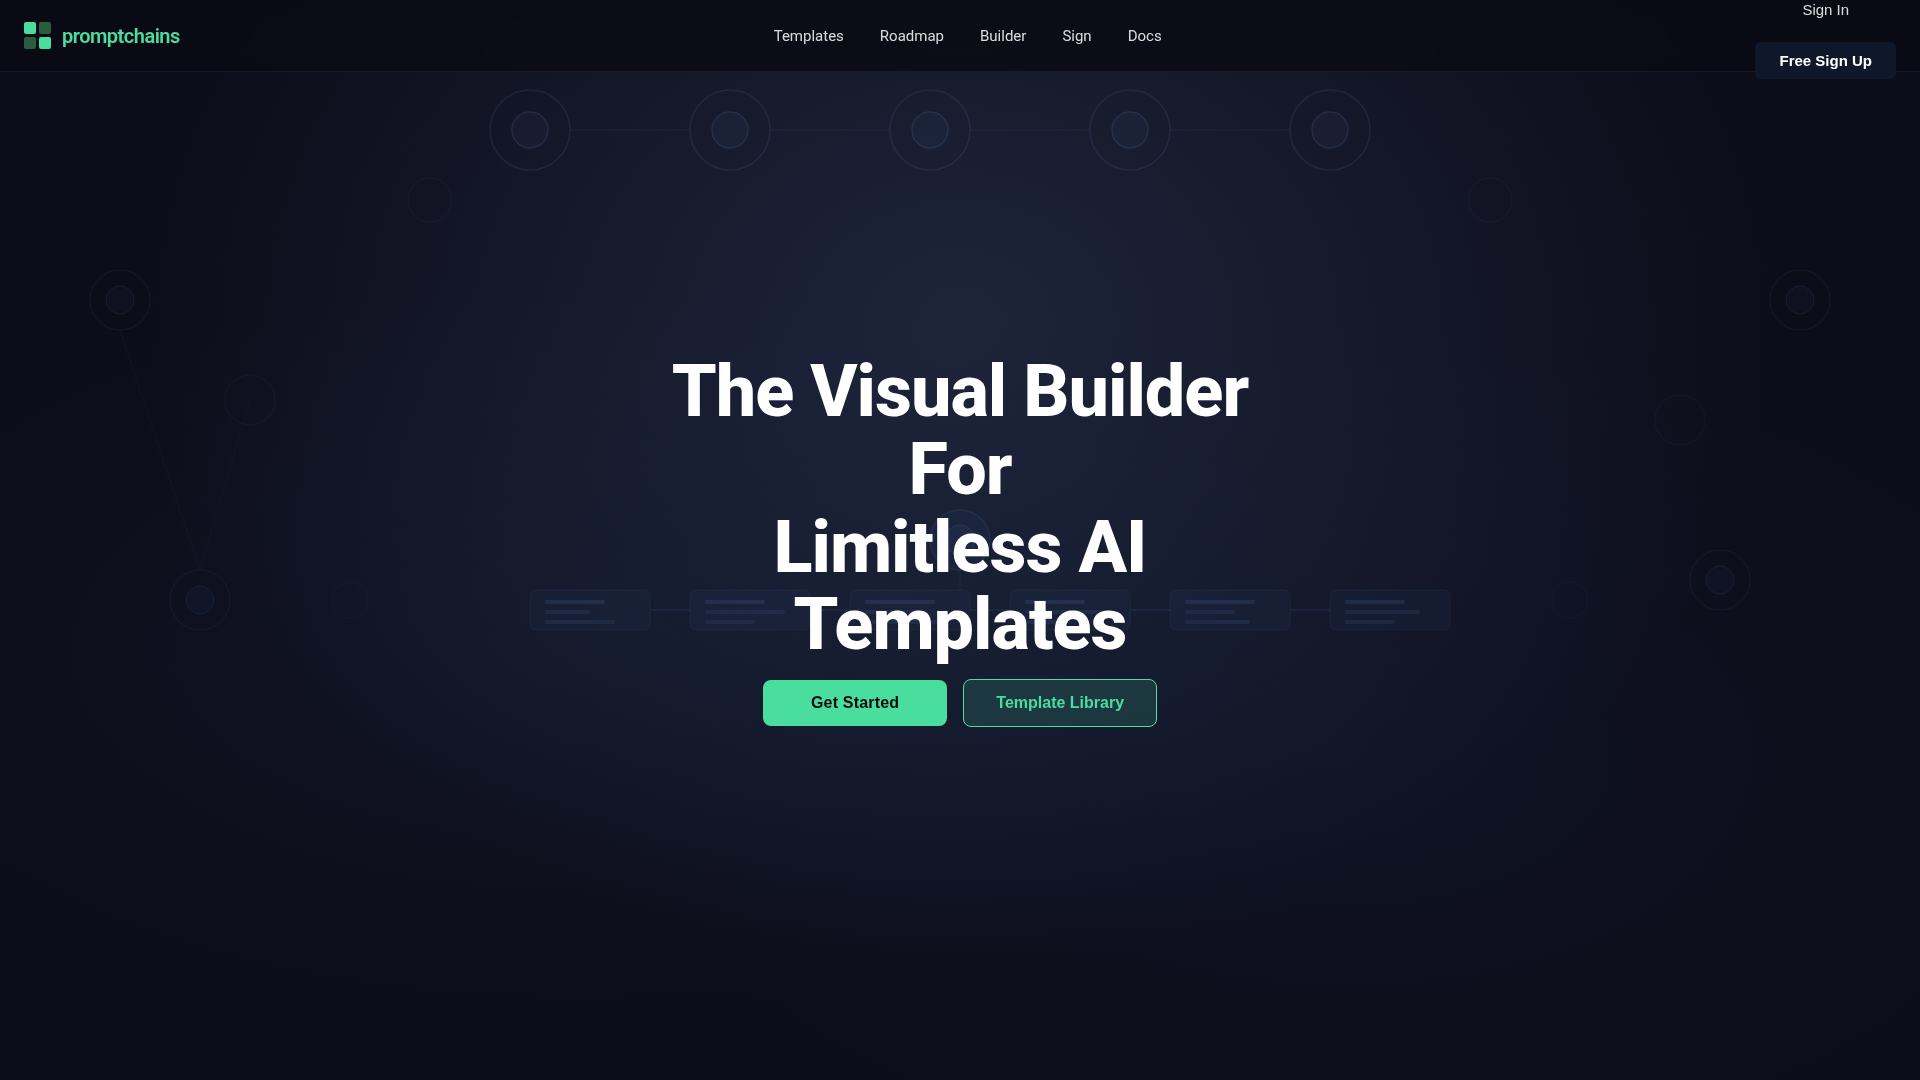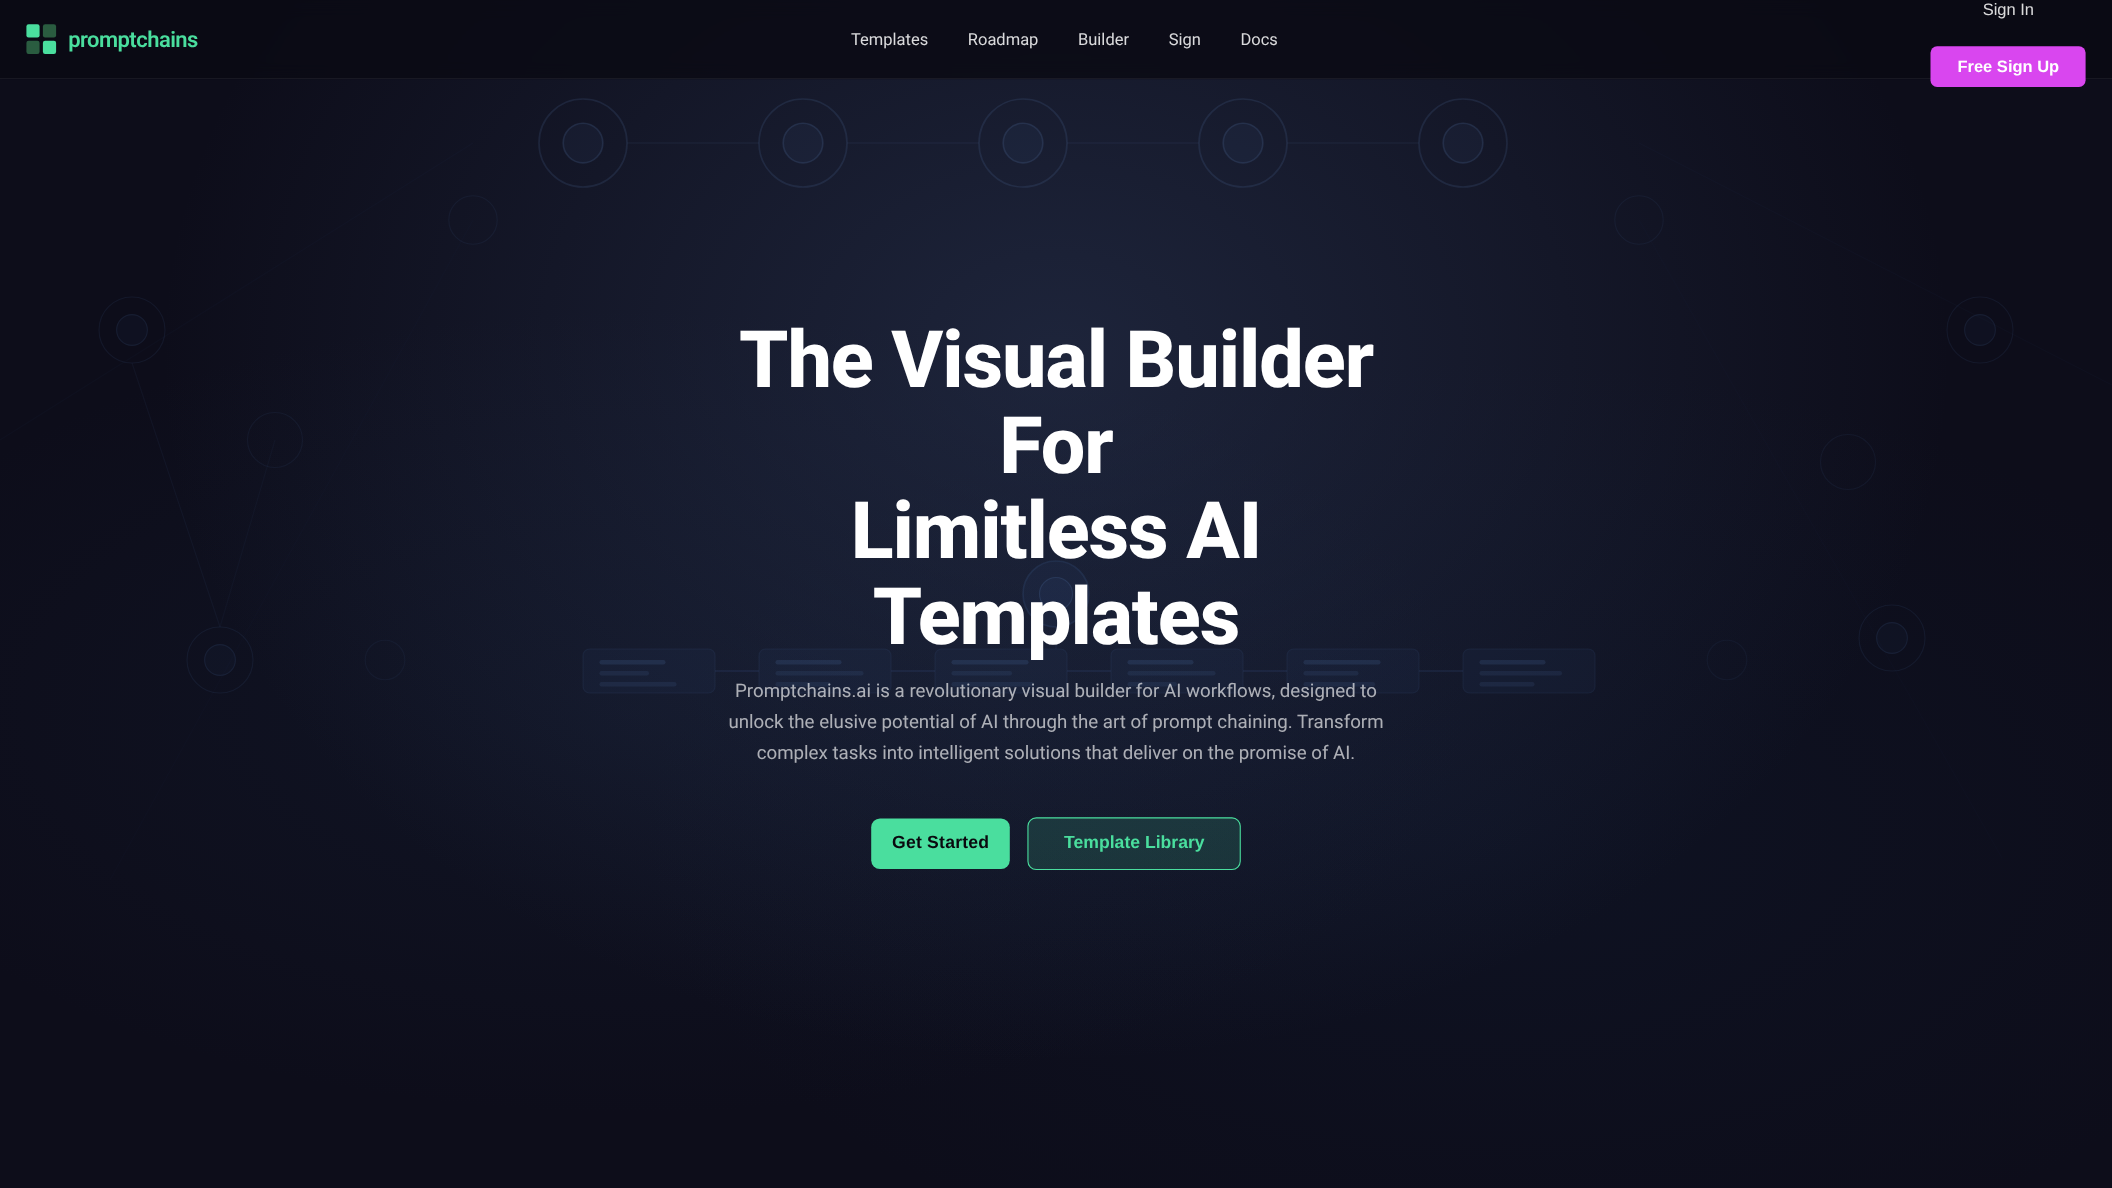--- a/index.html
+++ b/index.html
@@ -97,21 +97,21 @@
     .btn-signin {
       background: none;
       border: none;
       color: rgba(255,255,255,0.85);
       font-size: 15px;
       cursor: pointer;
       padding: 8px 16px;
     }
 
     .btn-signup {
-      background: #d946ef;
+      background: #0f172a;
       color: #fff;
       border: none;
       border-radius: 6px;
       padding: 10px 24px;
       font-size: 15px;
       font-weight: 600;
       cursor: pointer;
       white-space: nowrap;
     }
 
@@ -176,21 +176,21 @@
       align-items: center;
       justify-content: center;
       gap: 16px;
     }
 
     .btn-get-started {
       background: #4ade9e;
       color: #0a0a0f;
       border: none;
       border-radius: 8px;
-      padding: 14px 19px;
+      padding: 14px 48px;
       font-size: 16px;
       font-weight: 700;
       cursor: pointer;
       letter-spacing: 0.2px;
     }
 
     .btn-template-library {
       background: rgba(74, 222, 158, 0.15);
       color: #4ade9e;
       border: 1.5px solid #4ade9e;
@@ -319,20 +319,19 @@
     <circle cx="350" cy="600" r="18" fill="none" stroke="rgba(80,120,180,0.2)" stroke-width="1"></circle>
     <circle cx="1570" cy="600" r="18" fill="none" stroke="rgba(80,120,180,0.2)" stroke-width="1"></circle>
   </svg>
 
   <div class="hero-content">
     <h1 class="hero-title">
       <span>The Visual Builder For</span><br>
       <span>Limitless AI Templates</span>
     </h1>
 
-    <p class="hero-subtitle">Promptchains.ai is a revolutionary visual builder for AI workflows, designed to unlock the elusive potential of AI through the art of prompt chaining. Transform complex tasks into intelligent solutions that deliver on the promise of AI.</p>
 
     <div class="hero-cta">
       <button class="btn-get-started">Get Started</button>
       <button class="btn-template-library">Template Library</button>
     </div>
   </div>
 </section>
 
 </body></html>

